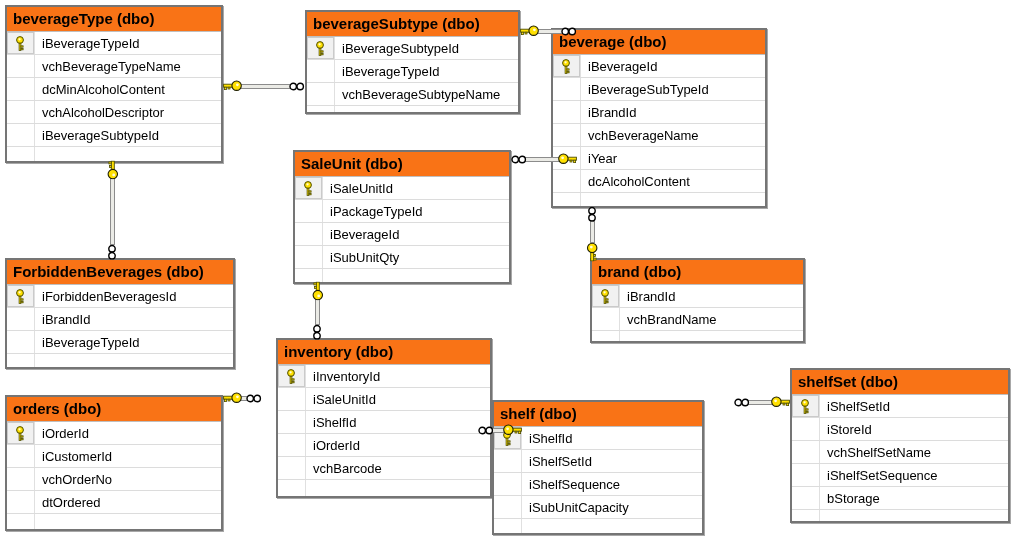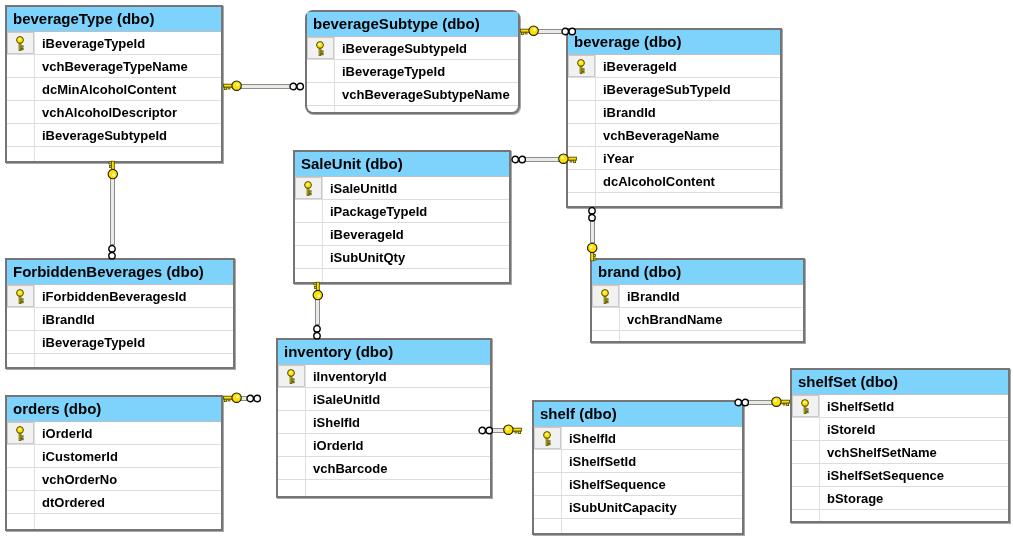--- a/index.html
+++ b/index.html
@@ -7,40 +7,40 @@
     position:relative; width:1013px; height:537px; background:#ffffff;
     font-family:"Liberation Sans", sans-serif; overflow:hidden;
   }
   .dtable {
     position:absolute; background:#ffffff; box-sizing:border-box;
     border:2px solid #757575; box-shadow:1px 1px 0 #a8a8a8;
   }
   .dtable-header {
     height:24px; line-height:24px; padding-left:6px;
     font-weight:bold; font-size:15px; color:#000;
-    background:#7dd3fc; border-bottom:1px solid #bfbfbf;
+    background:#f97316; border-bottom:1px solid #bfbfbf;
     white-space:nowrap; overflow:hidden;
   }
   .dtable-body { position:absolute; top:25px; left:0; right:0; bottom:0; overflow:hidden; }
   .dtable-body::before {
     content:""; position:absolute; left:27px; top:0; bottom:0; width:1px; background:#e0e0e0;
   }
   .drow {
     position:relative; height:23px; border-bottom:1px solid #dcdcdc;
     display:flex; align-items:center; box-sizing:border-box;
   }
   .drow-icon-cell {
     flex:0 0 27px; width:27px; height:100%;
     display:flex; align-items:center; justify-content:center; box-sizing:border-box;
   }
   .drow.pk .drow-icon-cell {
     background:#f1f1f1; border:1px solid #cacaca;
   }
   .drow-label {
-    font-size:13px; color:#000; padding-left:8px; white-space:nowrap;font-weight:bold;
+    font-size:13px; color:#000; padding-left:8px; white-space:nowrap;
   }
   .rel { position:absolute; }
   .rel-line {
     position:absolute; box-sizing:border-box;
     border:1px solid #8c8c8c; background:#ebebe6;
   }
   .rel-end { position:absolute; display:flex; align-items:center; justify-content:center; }
   .rel-end svg { display:block; }
 </style>
 </head>
@@ -75,21 +75,21 @@
         <div class="drow">
     <div class="drow-icon-cell"></div>
     <div class="drow-label">vchAlcoholDescriptor</div>
   </div>
         <div class="drow">
     <div class="drow-icon-cell"></div>
     <div class="drow-label">iBeverageSubtypeId</div>
   </div>
       </div>
   </div>
-    <div class="dtable" style="left: 305px; top: 10px; width: 215px; height: 104px; border-radius: 8px;">
+    <div class="dtable" style="left: 305px; top: 10px; width: 215px; height: 104px;">
     <div class="dtable-header">
       <span class="dtable-title">beverageSubtype (dbo)</span>
     </div>
     <div class="dtable-body">
         <div class="drow pk">
     <div class="drow-icon-cell">
             <svg width="11" height="15" viewBox="0 0 11 15">
     <circle cx="5" cy="4" r="3.4" fill="#ffe000" stroke="#4d4d00" stroke-width="1"></circle>
     <circle cx="4.6" cy="3.3" r="1.1" fill="#fffbdc"></circle>
     <rect x="4.1" y="7.2" width="1.8" height="7.2" fill="#ffe000" stroke="#4d4d00" stroke-width="0.8"></rect>
@@ -102,21 +102,21 @@
         <div class="drow">
     <div class="drow-icon-cell"></div>
     <div class="drow-label">iBeverageTypeId</div>
   </div>
         <div class="drow">
     <div class="drow-icon-cell"></div>
     <div class="drow-label">vchBeverageSubtypeName</div>
   </div>
       </div>
   </div>
-    <div class="dtable" style="left: 566px; top: 28px; width: 216px; height: 180px;">
+    <div class="dtable" style="left: 551px; top: 28px; width: 216px; height: 180px;">
     <div class="dtable-header">
       <span class="dtable-title">beverage (dbo)</span>
     </div>
     <div class="dtable-body">
         <div class="drow pk">
     <div class="drow-icon-cell">
             <svg width="11" height="15" viewBox="0 0 11 15">
     <circle cx="5" cy="4" r="3.4" fill="#ffe000" stroke="#4d4d00" stroke-width="1"></circle>
     <circle cx="4.6" cy="3.3" r="1.1" fill="#fffbdc"></circle>
     <rect x="4.1" y="7.2" width="1.8" height="7.2" fill="#ffe000" stroke="#4d4d00" stroke-width="0.8"></rect>
@@ -288,21 +288,21 @@
         <div class="drow">
     <div class="drow-icon-cell"></div>
     <div class="drow-label">vchOrderNo</div>
   </div>
         <div class="drow">
     <div class="drow-icon-cell"></div>
     <div class="drow-label">dtOrdered</div>
   </div>
       </div>
   </div>
-    <div class="dtable" style="left: 532px; top: 400px; width: 212px; height: 135px;">
+    <div class="dtable" style="left: 492px; top: 400px; width: 212px; height: 135px;">
     <div class="dtable-header">
       <span class="dtable-title">shelf (dbo)</span>
     </div>
     <div class="dtable-body">
         <div class="drow pk">
     <div class="drow-icon-cell">
             <svg width="11" height="15" viewBox="0 0 11 15">
     <circle cx="5" cy="4" r="3.4" fill="#ffe000" stroke="#4d4d00" stroke-width="1"></circle>
     <circle cx="4.6" cy="3.3" r="1.1" fill="#fffbdc"></circle>
     <rect x="4.1" y="7.2" width="1.8" height="7.2" fill="#ffe000" stroke="#4d4d00" stroke-width="0.8"></rect>

